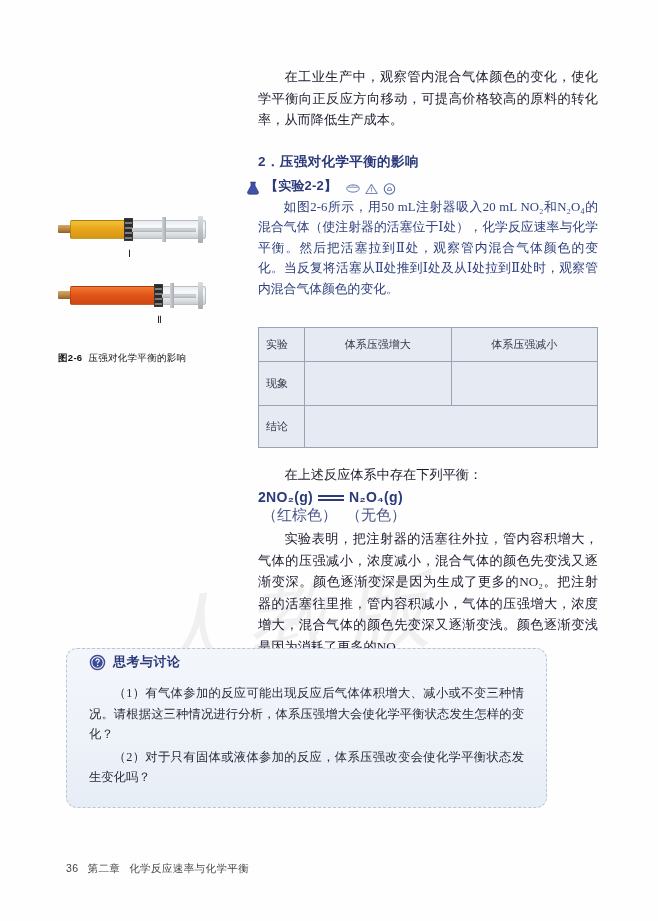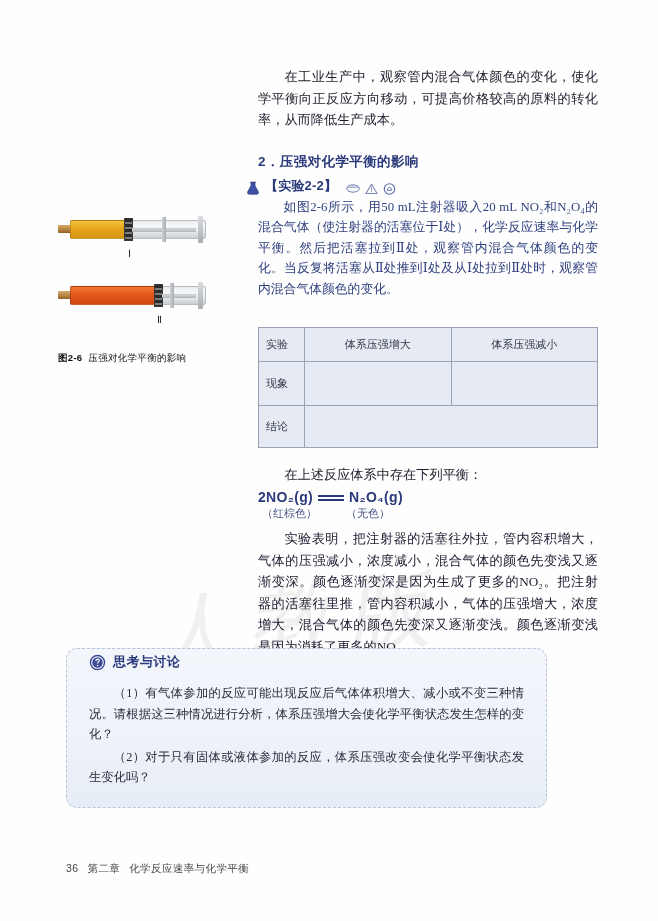--- a/index.html
+++ b/index.html
@@ -223,21 +223,21 @@
   }
   .eq-arrow:before, .eq-arrow:after {
     content:"";
     position: absolute; left:0; width: 26px; height: 2px;
     background: #2b3a7a;
   }
   .eq-arrow:before { top: 2px; }
   .eq-arrow:after  { top: 6px; }
   .eq-colors {
     margin-top: 1px;
-    font-size: 11px;
+    font-size: 15px;
     color: #4a5687;
     font-family: "Liberation Serif", serif;
     position: relative;
     height: 14px;
   }
   .eq-colors span { position: absolute; }
   .eq-c1 { left: 4px; }
   .eq-c2 { left: 88px; }
 
   p.after-eq {

